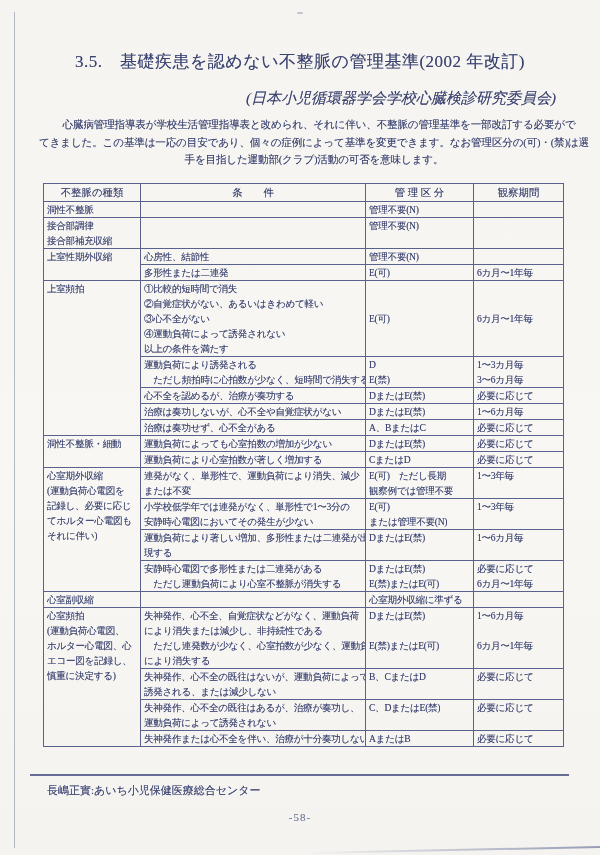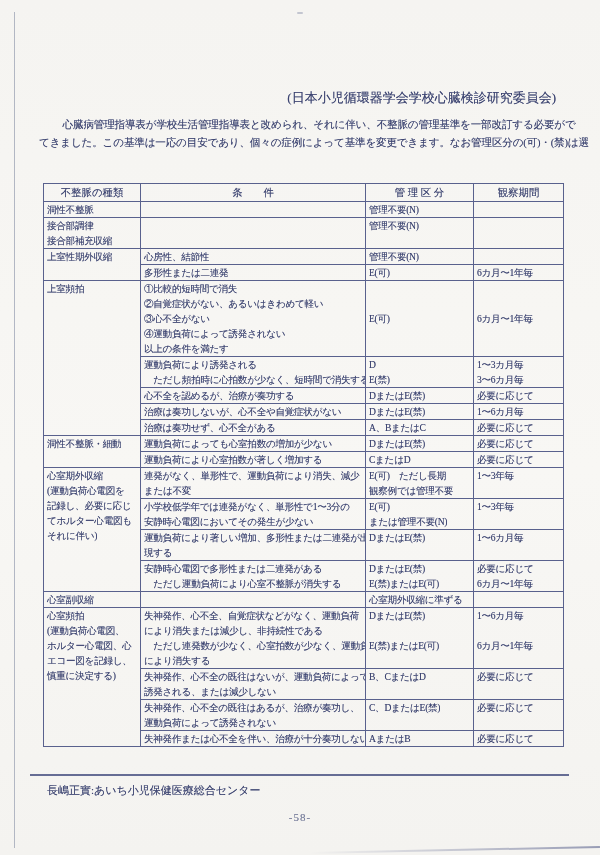--- a/index.html
+++ b/index.html
@@ -18,21 +18,21 @@
   }
   
   .scan-line-left{position:absolute;left:14px;top:12px;width:1px;height:836px;background:#a6abbb;opacity:.85;}
   .scan-speck{position:absolute;left:297px;top:12px;width:6px;height:2px;background:#c3c6d0;border-radius:1px;}
   .scan-edge-bottom{position:absolute;bottom:4px;right:0;width:290px;height:2px;
     background:linear-gradient(90deg,rgba(90,98,141,0),rgba(90,98,141,0.6));
     transform:rotate(-1.2deg);}
   
   .doc-title{position:absolute;top:50px;left:0;right:0;text-align:center;
     font-size:17px;letter-spacing:.5px;}
-  .committee{position:absolute;top:89px;right:44px;font-size:13px;}
+  .committee{position:absolute;top:89px;right:44px;font-size:15px;font-style:italic;}
   .intro{position:absolute;top:116px;left:39px;font-size:10.6px;line-height:17.5px;
     letter-spacing:-0.2px;}
   .intro .iln{white-space:nowrap;min-height:17.5px;text-align:center;}
   
   table.mgmt{position:absolute;top:183px;left:43px;width:520px;
     border-collapse:collapse;table-layout:fixed;}
   table.mgmt th,table.mgmt td{
     border:1px solid #59618d;padding:0 3px;vertical-align:top;
     font-size:9.6px;font-weight:normal;letter-spacing:-0.3px;overflow:hidden;}
   table.mgmt thead th{text-align:center;height:17px;line-height:17px;font-size:10.4px;letter-spacing:0;}
@@ -45,26 +45,28 @@
     font-size:11px;color:#7d83a0;letter-spacing:1px;}
 </style>
 </head>
 <body>
 
 <div class="page">
 
   <div class="scan-line-left"></div>
   <div class="scan-speck"></div>
 
+  <div class="doc-title">3.5.　基礎疾患を認めない不整脈の管理基準(2002 年改訂)</div>
 
   <div class="committee">(日本小児循環器学会学校心臓検診研究委員会)</div>
 
   <div class="intro">
     <div class="iln">　心臓病管理指導表が学校生活管理指導表と改められ、それに伴い、不整脈の管理基準を一部改訂する必要がで</div>
     <div class="iln">てきました。この基準は一応の目安であり、個々の症例によって基準を変更できます。なお管理区分の(可)・(禁)は選</div>
+    <div class="iln">手を目指した運動部(クラブ)活動の可否を意味します。</div>
   </div>
 
   <table class="mgmt">
     <colgroup>
       <col style="width:97px">
         <col style="width:225px">
         <col style="width:108px">
         <col style="width:90px">
     </colgroup>
     <thead>

